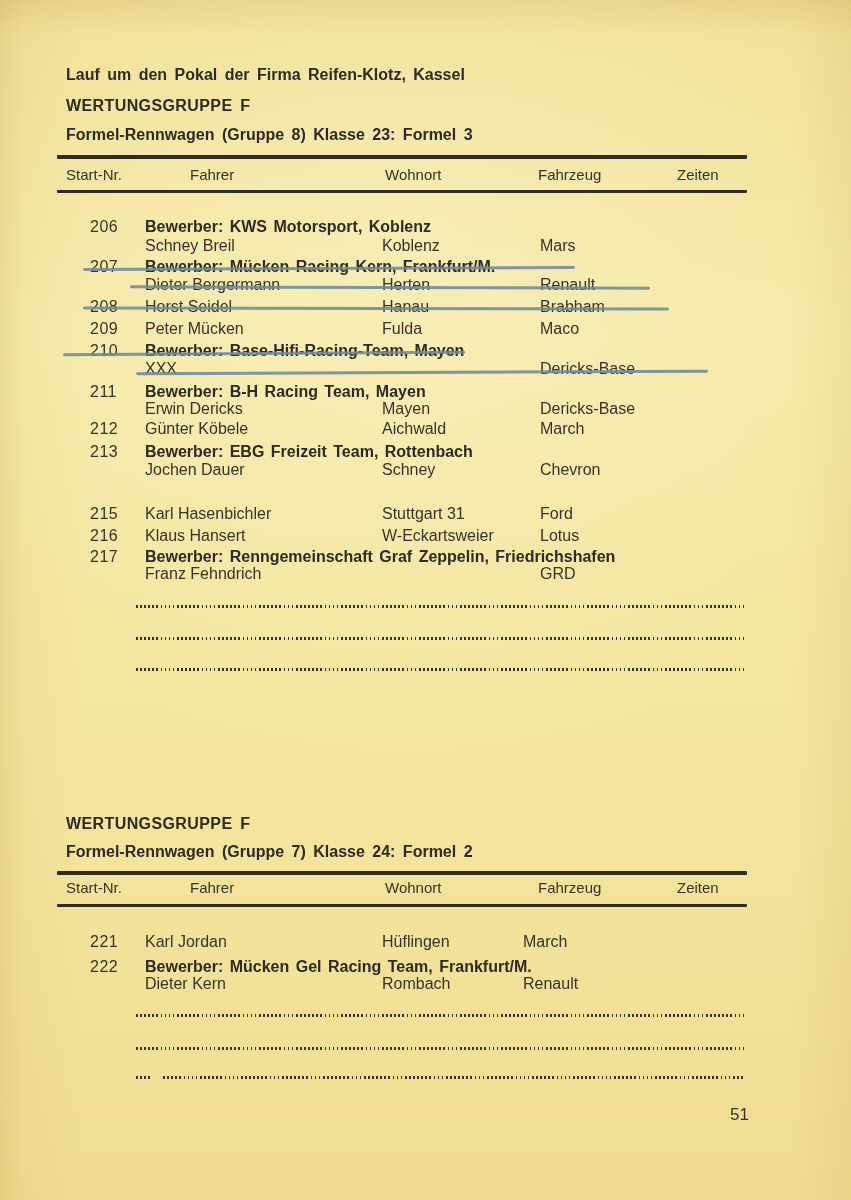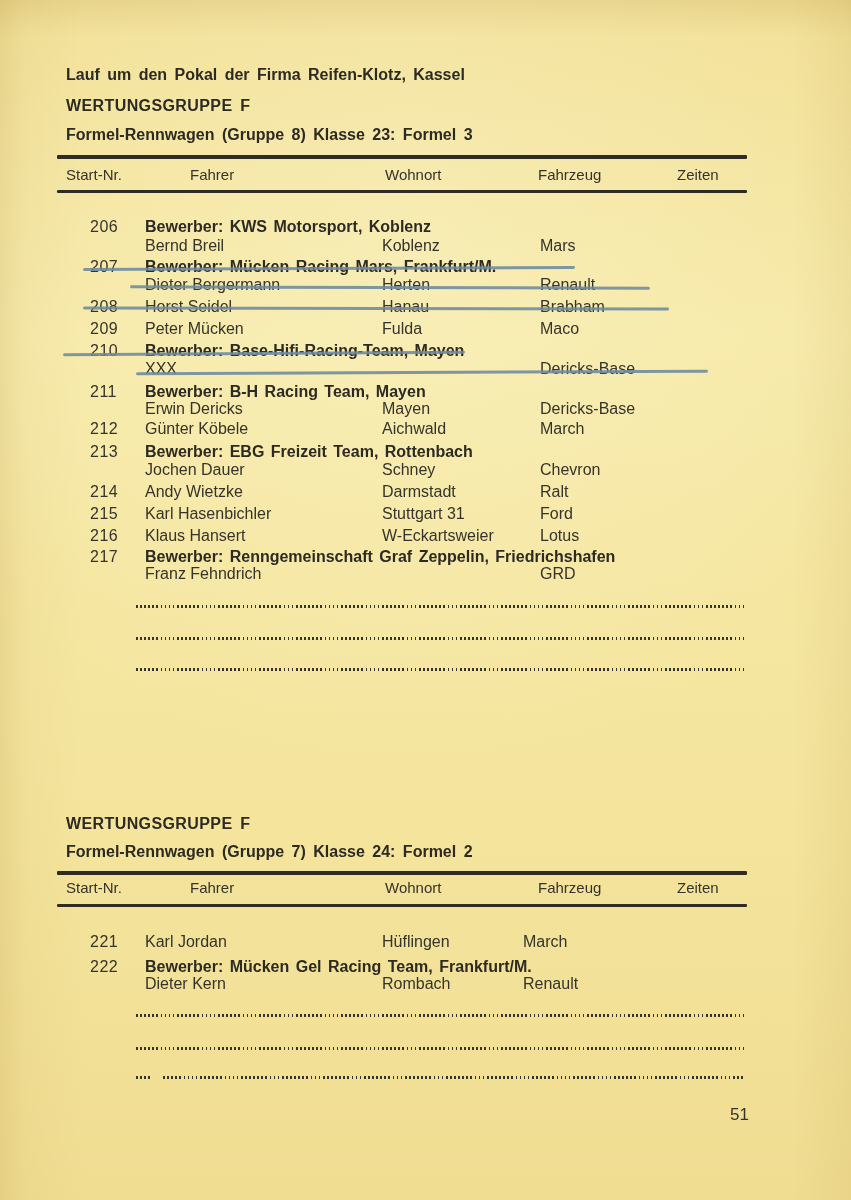--- a/index.html
+++ b/index.html
@@ -74,27 +74,27 @@
     <span class="h h-fahrzeug">Fahrzeug</span>
     <span class="h h-zeiten">Zeiten</span>
   </div>
   <div class="rule" style="top:190px"></div>
 
   <div class="row" style="top:218px">
     <span class="c num">206</span>
     <span class="c bew">Bewerber: KWS Motorsport, Koblenz</span>
   </div>
   <div class="row" style="top:237px">
-    <span class="c fahrer">Bernd Breil</span>
+    <span class="c fahrer">Schney Breil</span>
     <span class="c wohnort">Koblenz</span>
     <span class="c fahrzeug">Mars</span>
   </div>
   <div class="row" style="top:258px">
     <span class="c num">207</span>
-    <span class="c bew">Bewerber: Mücken Racing Mars, Frankfurt/M.</span>
+    <span class="c bew">Bewerber: Mücken Racing Kern, Frankfurt/M.</span>
   </div>
   <div class="row" style="top:276px">
     <span class="c fahrer">Dieter Bergermann</span>
     <span class="c wohnort">Herten</span>
     <span class="c fahrzeug">Renault</span>
   </div>
   <div class="row" style="top:298px">
     <span class="c num">208</span>
     <span class="c fahrer">Horst Seidel</span>
     <span class="c wohnort">Hanau</span>
@@ -130,26 +130,20 @@
     <span class="c fahrzeug">March</span>
   </div>
   <div class="row" style="top:443px">
     <span class="c num">213</span>
     <span class="c bew">Bewerber: EBG Freizeit Team, Rottenbach</span>
   </div>
   <div class="row" style="top:461px">
     <span class="c fahrer">Jochen Dauer</span>
     <span class="c wohnort">Schney</span>
     <span class="c fahrzeug">Chevron</span>
-  </div>
-  <div class="row" style="top:483px">
-    <span class="c num">214</span>
-    <span class="c fahrer">Andy Wietzke</span>
-    <span class="c wohnort">Darmstadt</span>
-    <span class="c fahrzeug">Ralt</span>
   </div>
   <div class="row" style="top:505px">
     <span class="c num">215</span>
     <span class="c fahrer">Karl Hasenbichler</span>
     <span class="c wohnort">Stuttgart 31</span>
     <span class="c fahrzeug">Ford</span>
   </div>
   <div class="row" style="top:527px">
     <span class="c num">216</span>
     <span class="c fahrer">Klaus Hansert</span>

